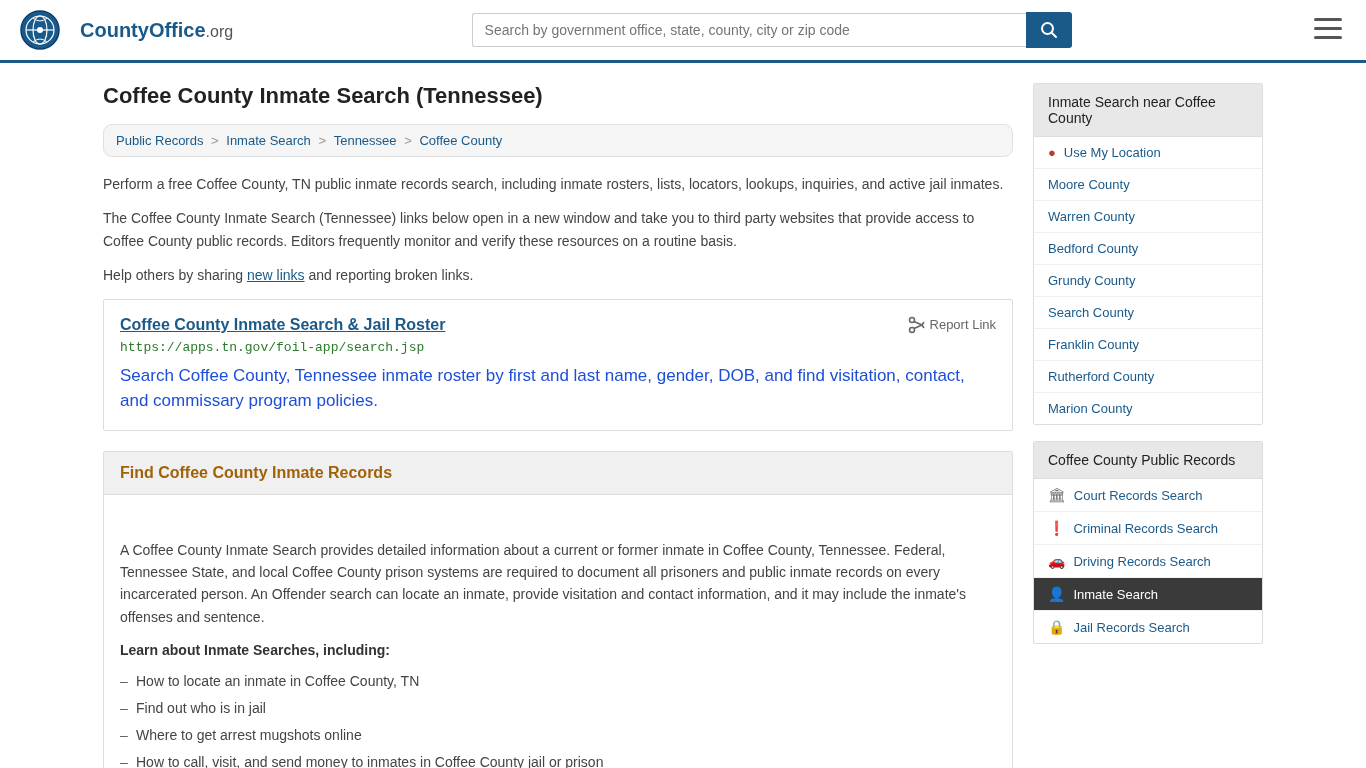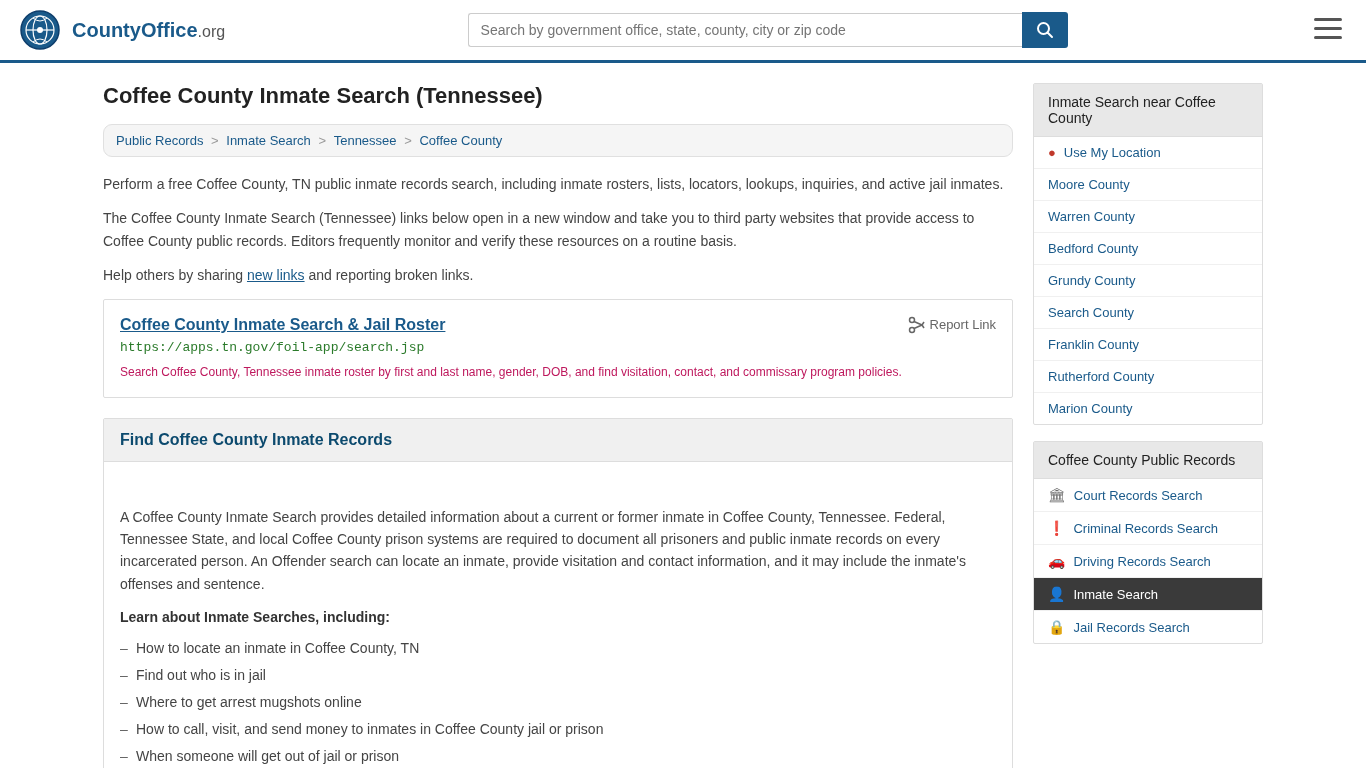--- a/index.html
+++ b/index.html
@@ -10,21 +10,21 @@
       background: #fff;
       border-bottom: 3px solid #1a5a8a;
       padding: 10px 20px;
       display: flex;
       align-items: center;
       justify-content: space-between;
     }
     #logo-area {
       display: flex;
       align-items: center;
-      gap: 12px;
+      gap: 20px;
     }
     #logo-icon {
       width: 40px;
       height: 40px;
     }
     #search-area {
       display: flex;
       align-items: center;
       flex: 1;
       max-width: 600px;
@@ -128,38 +128,38 @@
       cursor: pointer;
       white-space: nowrap;
     }
     #link-url {
       color: #2a7a2a;
       font-size: 13px;
       margin-bottom: 8px;
       font-family: Liberation Mono, monospace;
     }
     #link-desc {
-      color: #be185d;
+      color: #1d4ed8;
       line-height: 1.5;
-      font-size: 12px;
+      font-size: 17px;
     }
 
     
     #find-section {
       border: 1px solid #ddd;
       margin-top: 20px;
       border-radius: 2px;
     }
     #find-section-header {
       background: #f0f0f0;
       border-bottom: 1px solid #ddd;
       padding: 12px 16px;
       font-size: 16px;
       font-weight: bold;
-      color: #0c4a6e;
+      color: #a16207;
     }
     #find-section-body {
       padding: 16px;
     }
     #find-intro {
       margin-bottom: 14px;
       line-height: 1.6;
       color: #444;
       margin-top: 28px;
     }

